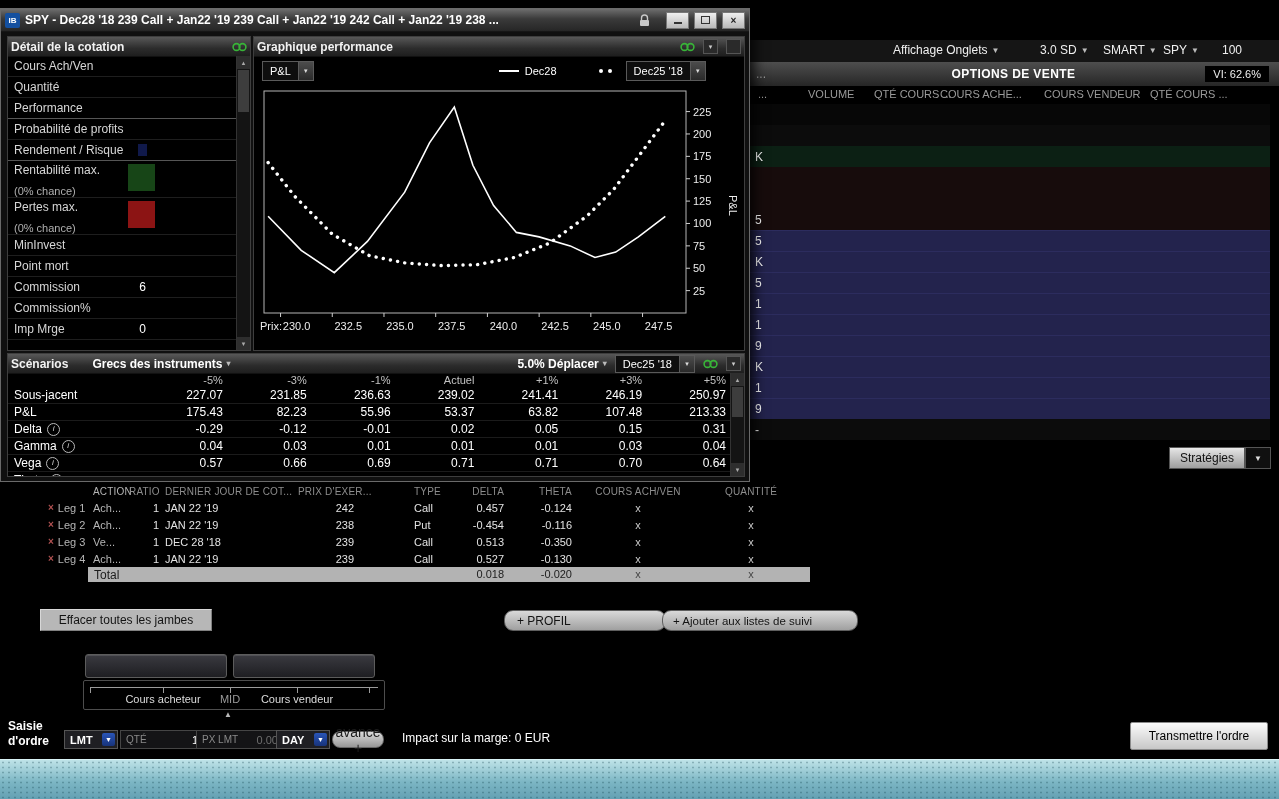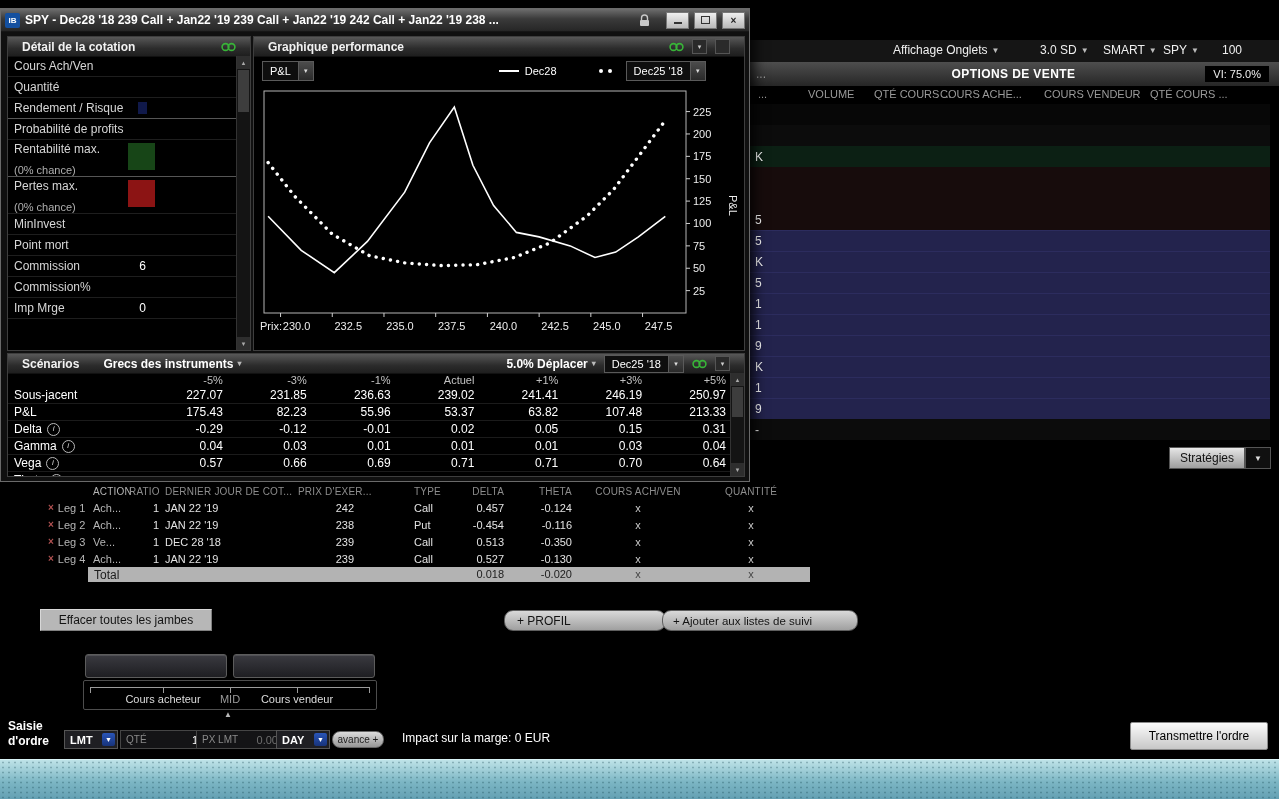--- a/index.html
+++ b/index.html
@@ -39,21 +39,21 @@
 #strategies-arrow{left:497px;top:447px;width:24px;height:20px;background:#101010;border:1px solid #555;display:flex;align-items:center;justify-content:center;color:#ddd;font-size:8px;}
 
 
 #main-window{left:0;top:8px;width:748px;height:472px;background:#101010;border:1px solid #6a6a6a;box-shadow:4px 5px 12px rgba(0,0,0,.85);}
 #titlebar{height:22px;background:linear-gradient(#6d6d6d,#3a3a3a 45%,#262626);display:flex;align-items:center;padding:0 4px;gap:5px;border-bottom:1px solid #161616;}
 .ib-badge{width:15px;height:15px;background:#1450a0;color:#fff;font-size:8px;font-weight:bold;display:flex;align-items:center;justify-content:center;border-radius:2px;flex:none;}
 #titlebar .title{font-size:12px;font-weight:bold;color:#fff;white-space:nowrap;overflow:hidden;flex:1;}
 .win-btn{width:21px;height:15px;background:linear-gradient(#efefef,#b9b9b9);border:1px solid #777;display:flex;align-items:center;justify-content:center;flex:none;font-size:10px;font-weight:bold;color:#222;}
 
 .panel{position:absolute;background:#000;border:1px solid #3e3e3e;}
-.panel-header{height:19px;background:linear-gradient(#585858,#2c2c2c 60%,#1e1e1e);display:flex;align-items:center;padding:0 14px;gap:8px;border-bottom:1px solid #111;}
+.panel-header{height:19px;background:linear-gradient(#585858,#2c2c2c 60%,#1e1e1e);display:flex;align-items:center;padding:0 3px;gap:8px;border-bottom:1px solid #111;}
 .ph-title{font-size:12px;font-weight:bold;color:#f2f2f2;white-space:nowrap;}
 .icon-wrap{display:flex;align-items:center;}
 .sq-btn{width:13px;height:13px;background:#2a2a2a;border:1px solid #555;color:#ccc;font-size:7px;display:flex;align-items:center;justify-content:center;}
 
 
 #quote-panel{left:6px;top:27px;width:242px;height:313px;}
 .qd-body{position:absolute;left:0;top:19px;right:13px;bottom:0;overflow:hidden;}
 .qd-row{position:relative;height:20px;border-bottom:1px solid #1e1e1e;display:flex;align-items:center;padding:0 4px 0 6px;font-size:12px;color:#d6d6d6;}
 .qd-row:nth-child(3),.qd-row:nth-child(5){border-bottom-color:#565656;}
 .qd-row.tall{height:34px;align-items:flex-start;padding-top:2px;}
@@ -122,42 +122,42 @@
 
 .gray-btn{position:absolute;background:linear-gradient(#d9d9d9,#a0a0a0);border:1px solid #5e5e5e;color:#141414;font-size:12px;display:flex;align-items:center;}
 #btn-clear{left:40px;top:609px;width:170px;height:20px;justify-content:center;background:#b7b7b7;border:1px solid #808080;border-top-color:#d8d8d8;border-left-color:#d8d8d8;}
 #btn-profil{left:504px;top:610px;width:148px;height:19px;border-radius:9px;padding-left:12px;}
 #btn-watch{left:662px;top:610px;width:184px;height:19px;border-radius:9px;padding-left:10px;font-size:11.5px;}
 
 
 .dd-blank{background:linear-gradient(#3a3a40,#1e1e22);border:1px solid #5c5c5c;border-radius:3px;box-shadow:inset 0 1px 0 rgba(255,255,255,.12);}
 #dd1{left:85px;top:654px;width:140px;height:22px;}
 #dd2{left:233px;top:654px;width:140px;height:22px;}
-#price-ruler{left:83px;top:680px;width:292px;height:28px;border:1px solid #4d4d4d;border-radius:2px;}
+#price-ruler{left:83px;top:680px;width:292px;height:28px;border:1px solid #4d4d4d;border-radius:2px;padding-left:8px;}
 #price-ruler .rline{position:absolute;left:6px;right:6px;top:6px;border-top:1px solid #9b9b9b;}
 #price-ruler .tick{position:absolute;top:6px;width:1px;height:6px;background:#9b9b9b;}
 #price-ruler .rlab{position:absolute;top:12px;font-size:11px;color:#dcdcdc;transform:translateX(-50%);white-space:nowrap;}
 #price-ruler .rlab.mid{color:#9a9a9a;}
 #slider-marker{left:224px;top:710px;color:#b9b9b9;font-size:8px;}
 
 
 #oe-label{left:8px;top:719px;font-size:12px;font-weight:bold;color:#fff;line-height:15px;}
 .oe-combo{position:absolute;height:17px;background:#1f1f23;border:1px solid #555;display:flex;align-items:center;justify-content:space-between;font-size:11px;color:#fff;}
 .nav-arrow{width:13px;height:13px;margin:0 2px;background:linear-gradient(#2a55b8,#17337a);border-radius:2px;color:#fff;font-size:7px;display:flex;align-items:center;justify-content:center;}
 .nav-arrow::after{content:'▼';}
 .oe-combo .lab{padding:0 5px;font-weight:bold;}
 #oe-lmt{left:64px;top:730px;width:52px;}
 .oe-field{position:absolute;height:17px;background:#141416;border:1px solid #454545;display:flex;align-items:center;justify-content:space-between;padding:0 5px;font-size:11px;}
 .f-lab{color:#8a8a8a;font-size:10px;}
 .f-val{color:#fff;}
 #oe-qty{left:120px;top:730px;width:72px;}
 #oe-px{left:196px;top:730px;width:76px;}
 #oe-px .f-val{color:#6f6f6f;}
 #oe-day{left:276px;top:730px;width:52px;}
-#oe-adv{left:332px;top:731px;width:50px;height:15px;border-radius:8px;background:linear-gradient(#dcdcdc,#969696);border:1px solid #666;color:#1d1d1d;font-size:10px;display:flex;align-items:center;justify-content:center;text-align:center;}
+#oe-adv{left:332px;top:731px;width:50px;height:15px;border-radius:8px;background:linear-gradient(#dcdcdc,#969696);border:1px solid #666;color:#1d1d1d;font-size:14px;display:flex;align-items:center;justify-content:center;text-align:center;}
 #oe-impact{left:402px;top:731px;font-size:12px;color:#fff;}
 #oe-submit{left:1130px;top:722px;width:136px;height:26px;background:linear-gradient(#fbfbfb,#c7c7c7);border:1px solid #8a8a8a;border-radius:2px;font-size:12px;color:#000;display:flex;align-items:center;justify-content:center;}
 
 
 #taskbar{left:0;top:759px;width:1279px;height:40px;
   background-image:radial-gradient(rgba(8,58,66,.28) 1px,transparent 1.4px),linear-gradient(#bfe3e8,#7cb6c4 55%,#639fb2);
   background-size:6px 5px,100% 100%;border-top:1px solid #d8f2f5;}
 </style>
 </head>
 <body>
@@ -203,21 +203,21 @@
         <span>SPY</span>
         <span class="dn">▼</span>
       </span>
     <span class="opt-tool" style="left:474px;">
         <span>100</span>
       </span>
   </div>
   <div id="opt-band">
     <span class="dots">...</span>
     <span class="band-title">OPTIONS DE VENTE</span>
-    <span class="vi">VI: 75.0%</span>
+    <span class="vi">VI: 62.6%</span>
   </div>
   <div id="opt-colrow">
       <span class="opt-col" style="left: 10px;">...</span>
       <span class="opt-col" style="left: 60px;">VOLUME</span>
       <span class="opt-col" style="left: 126px;">QTÉ COURS ...</span>
       <span class="opt-col" style="left: 192px;">COURS ACHE...</span>
       <span class="opt-col" style="left: 296px;">COURS VENDEUR</span>
       <span class="opt-col" style="left: 402px;">QTÉ COURS ...</span>
     </div>
   <div id="opt-rows">
@@ -305,25 +305,28 @@
         </span>
     </div>
     <div class="qd-body">
         <div class="qd-row">
           <div class="qd-label">Cours Ach/Ven</div>
         </div>
         <div class="qd-row">
           <div class="qd-label">Quantité</div>
         </div>
         <div class="qd-row">
+          <div class="qd-label">Performance</div>
+        </div>
+        <div class="qd-row">
+          <div class="qd-label">Probabilité de profits</div>
+        </div>
+        <div class="qd-row">
           <div class="qd-label">Rendement / Risque</div>
           <div class="qd-swatch" style="background: rgb(16, 25, 74);"></div>
-        </div>
-        <div class="qd-row">
-          <div class="qd-label">Probabilité de profits</div>
         </div>
         <div class="qd-row tall">
           <div class="qd-label">Rentabilité max.<div class="qd-sub">(0% chance)</div></div>
           <div class="qd-swatch big" style="background: rgb(23, 69, 23);"></div>
         </div>
         <div class="qd-row tall">
           <div class="qd-label">Pertes max.<div class="qd-sub">(0% chance)</div></div>
           <div class="qd-swatch big" style="background: rgb(140, 20, 20);"></div>
         </div>
         <div class="qd-row">

